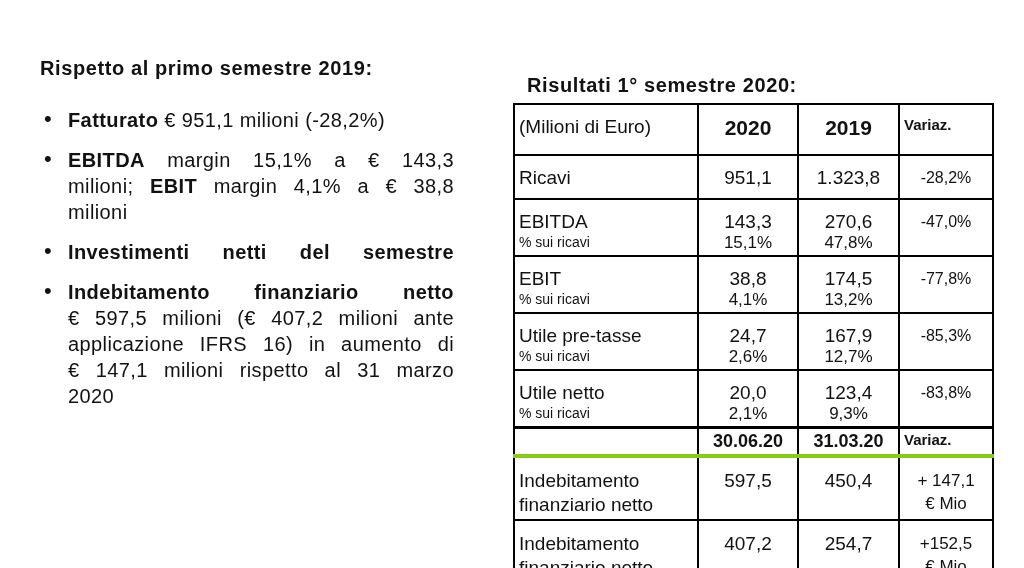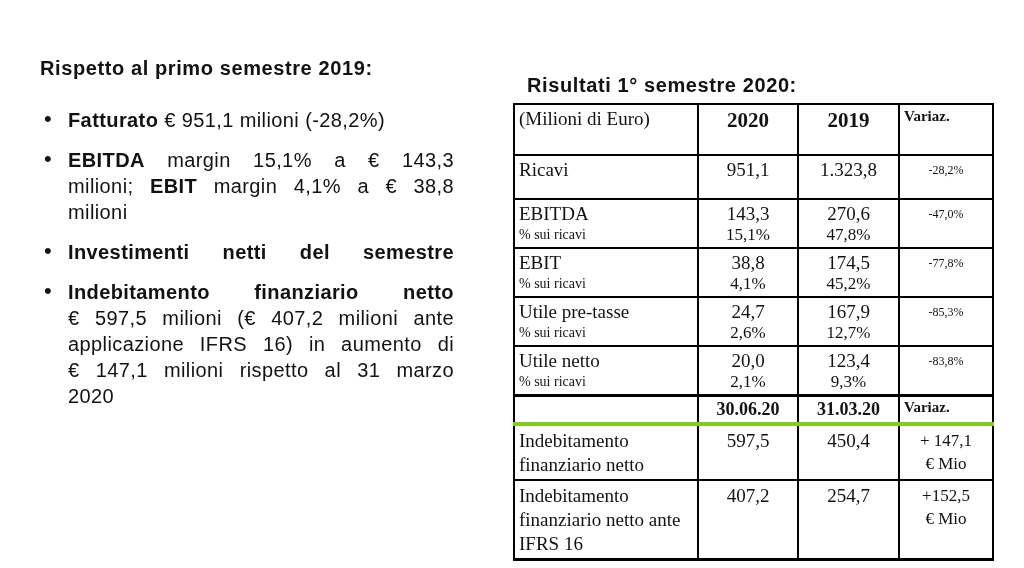--- a/index.html
+++ b/index.html
@@ -32,32 +32,32 @@
     position:absolute; left:527px; top:72px;
     font-size:20px; font-weight:bold; letter-spacing:0.6px; line-height:26px;
   }
   table.results {
     position:absolute; left:513px; top:103px; width:479px;
     border-collapse:collapse; table-layout:fixed;
     border:2px solid #000;
   }
   table.results td {
     border:2px solid #000; vertical-align:top;
-    padding:3px 4px 2px 4px; overflow:hidden;font-family:Liberation Serif, serif;
+    padding:11px 4px 2px 4px; overflow:hidden;
   }
   td.c0 { text-align:left; padding-left:8px; }
   td.num { text-align:center; }
   .h-unit { font-size:19px; padding-top:5px; }
   .h-year { font-weight:bold; font-size:21px; padding-top:4px; }
   .h-var  { font-weight:bold; font-size:15px; padding-top:6px; text-align:left; }
   .lab { font-size:19px; line-height:22px; }
   .sub { font-size:14px; line-height:19px; }
   .val { font-size:19px; line-height:22px; }
   .pct { font-size:17px; line-height:20px; }
-  .var { font-size:12px; line-height:20px; padding-top:1px; }
+  .var { font-size:16px; line-height:20px; padding-top:1px; }
   tr.mid td { border-top:3px solid #000; border-bottom:4px solid #84cc16; padding-top:2px; padding-bottom:2px; }
   .d { font-weight:bold; font-size:18px; }
   .dlab { font-size:19px; line-height:24px; }
   .dval { font-size:19px; line-height:24px; }
   .dvar { font-size:17px; line-height:23px; text-align:center; }
   tr.last td { border-bottom:3px solid #000; }
 </style>
 </head>
 <body>
 
@@ -145,21 +145,21 @@
     <td class="c0">
           <div class="lab">EBIT</div>
           <div class="sub">% sui ricavi</div>
         </td>
     <td class="num">
           <div class="val">38,8</div>
           <div class="pct">4,1%</div>
         </td>
     <td class="num">
           <div class="val">174,5</div>
-          <div class="pct">45,2%</div>
+          <div class="pct">13,2%</div>
         </td>
     <td class="num">
           <div class="var">-77,8%</div>
         </td>
   </tr>
 
   <tr style="height:44px">
     <td class="c0">
           <div class="lab">Utile pre-tasse</div>
           <div class="sub">% sui ricavi</div>

